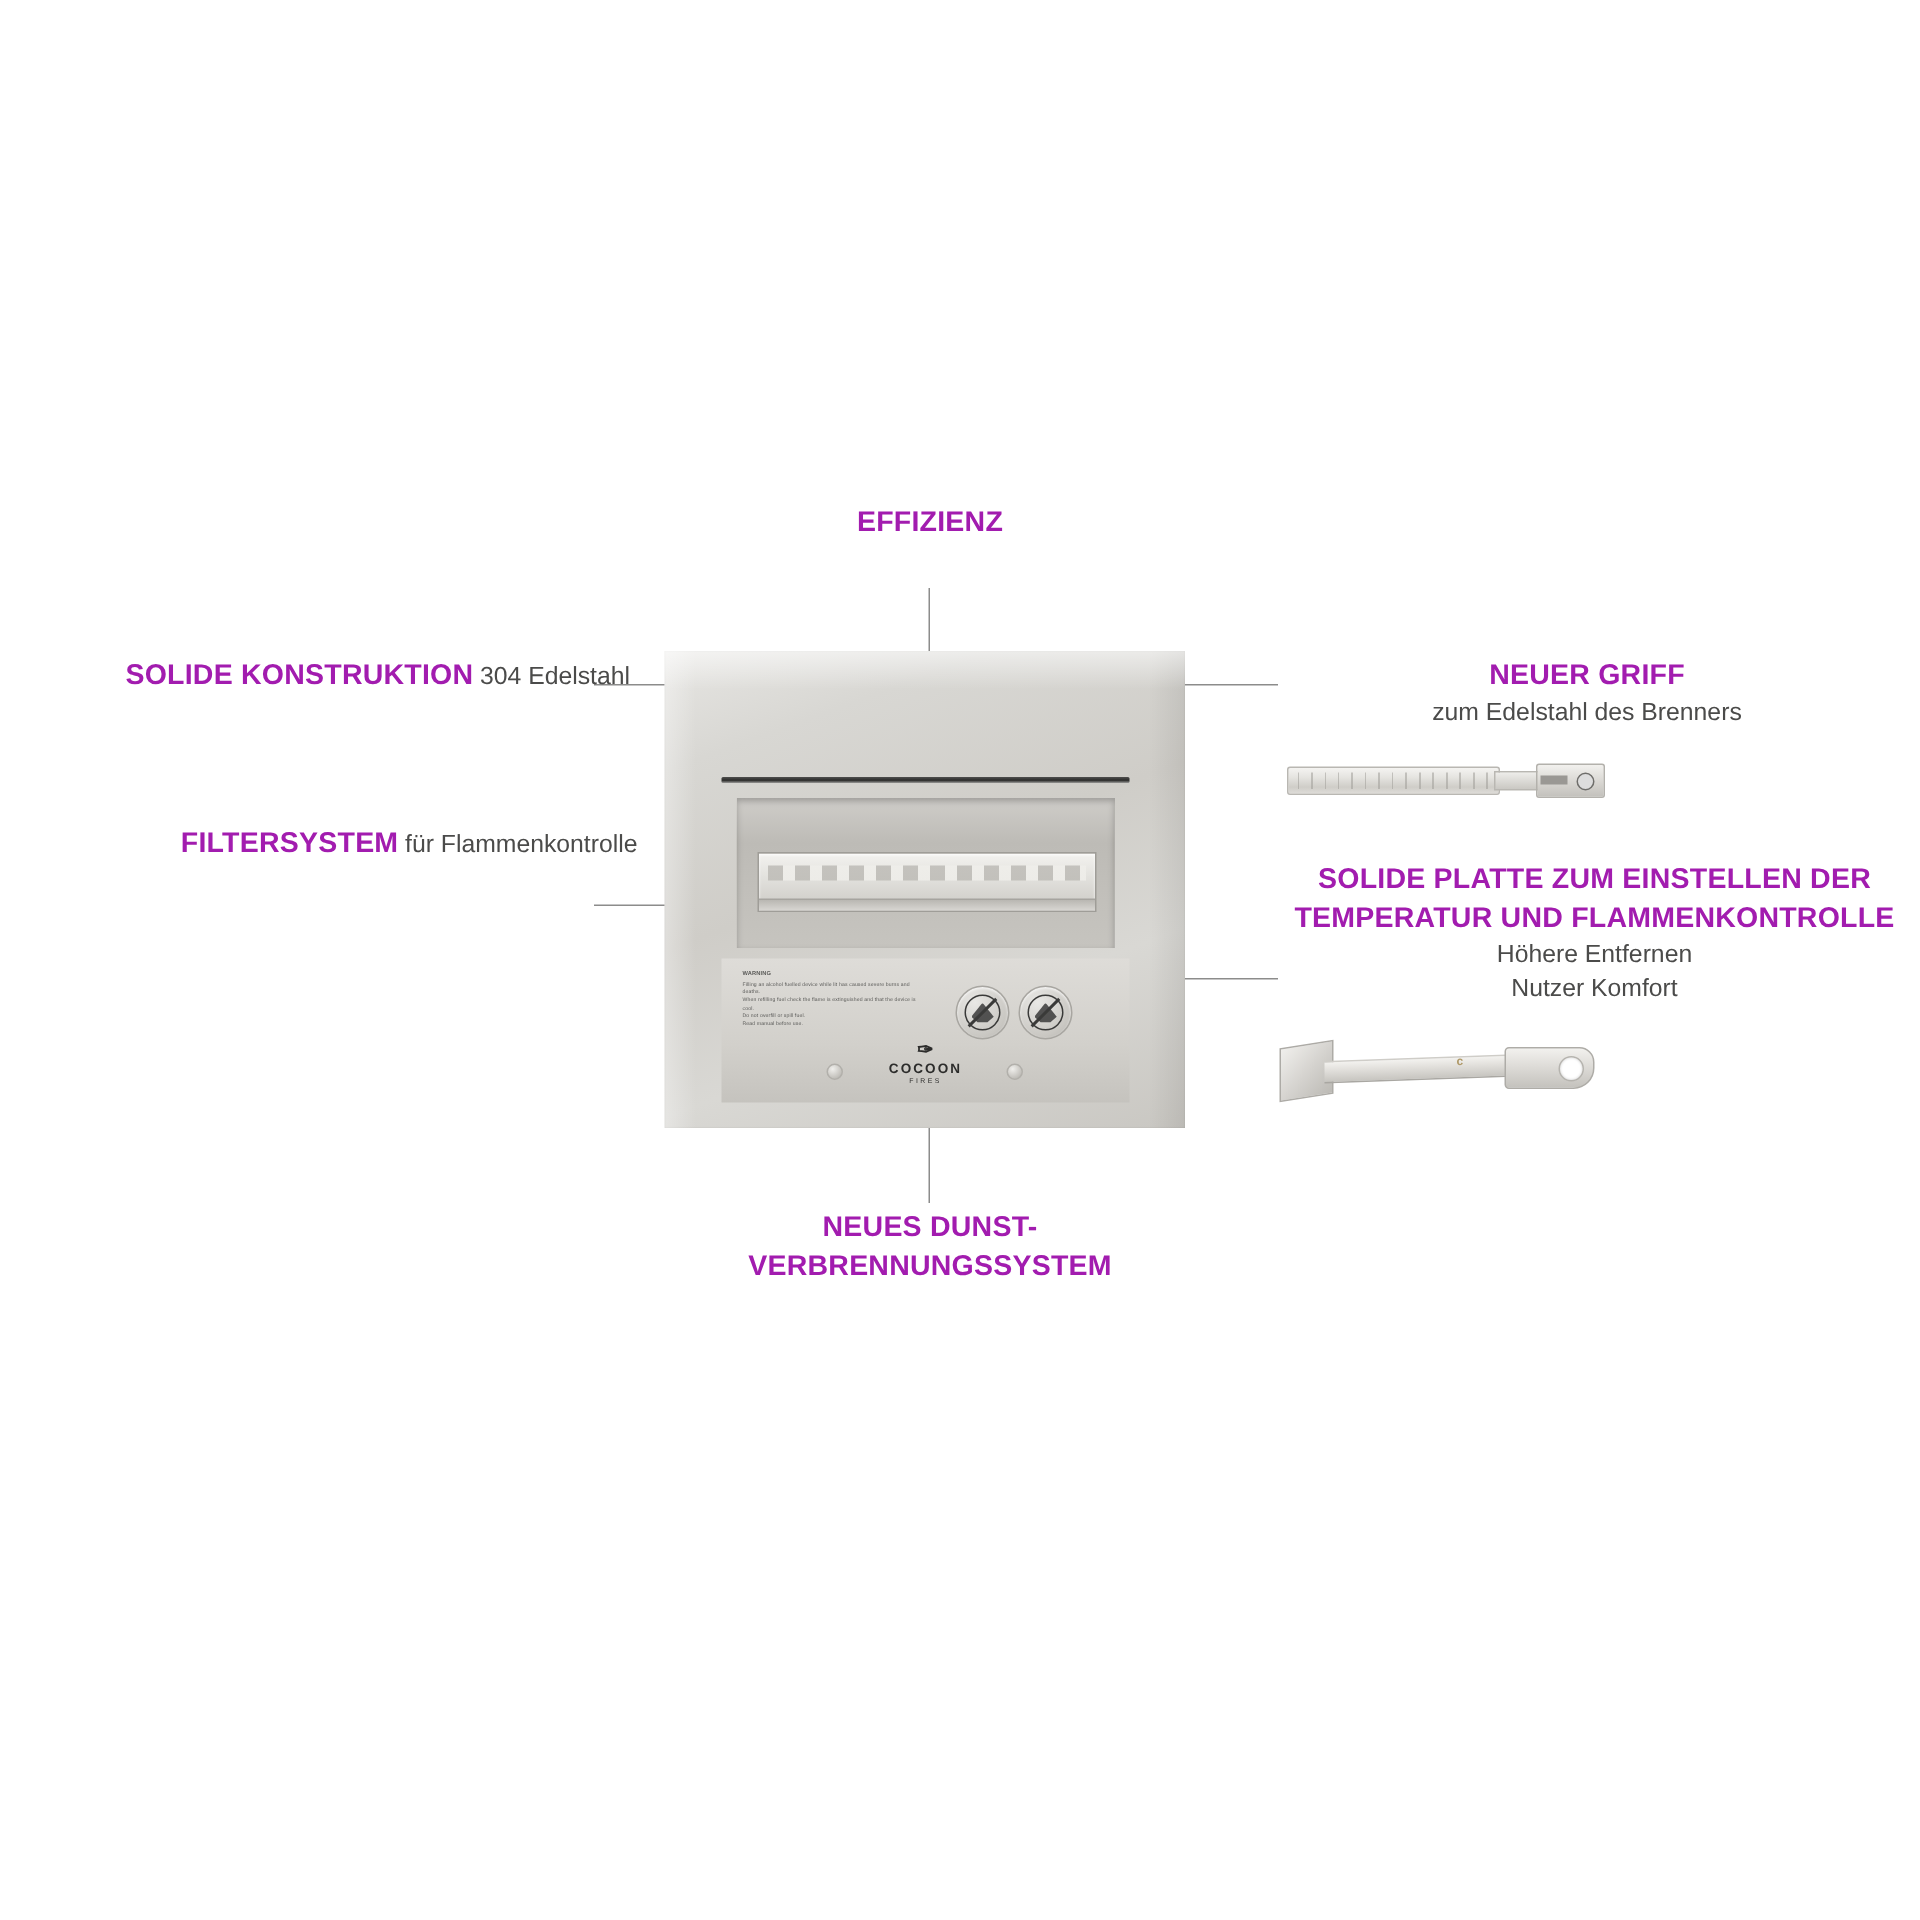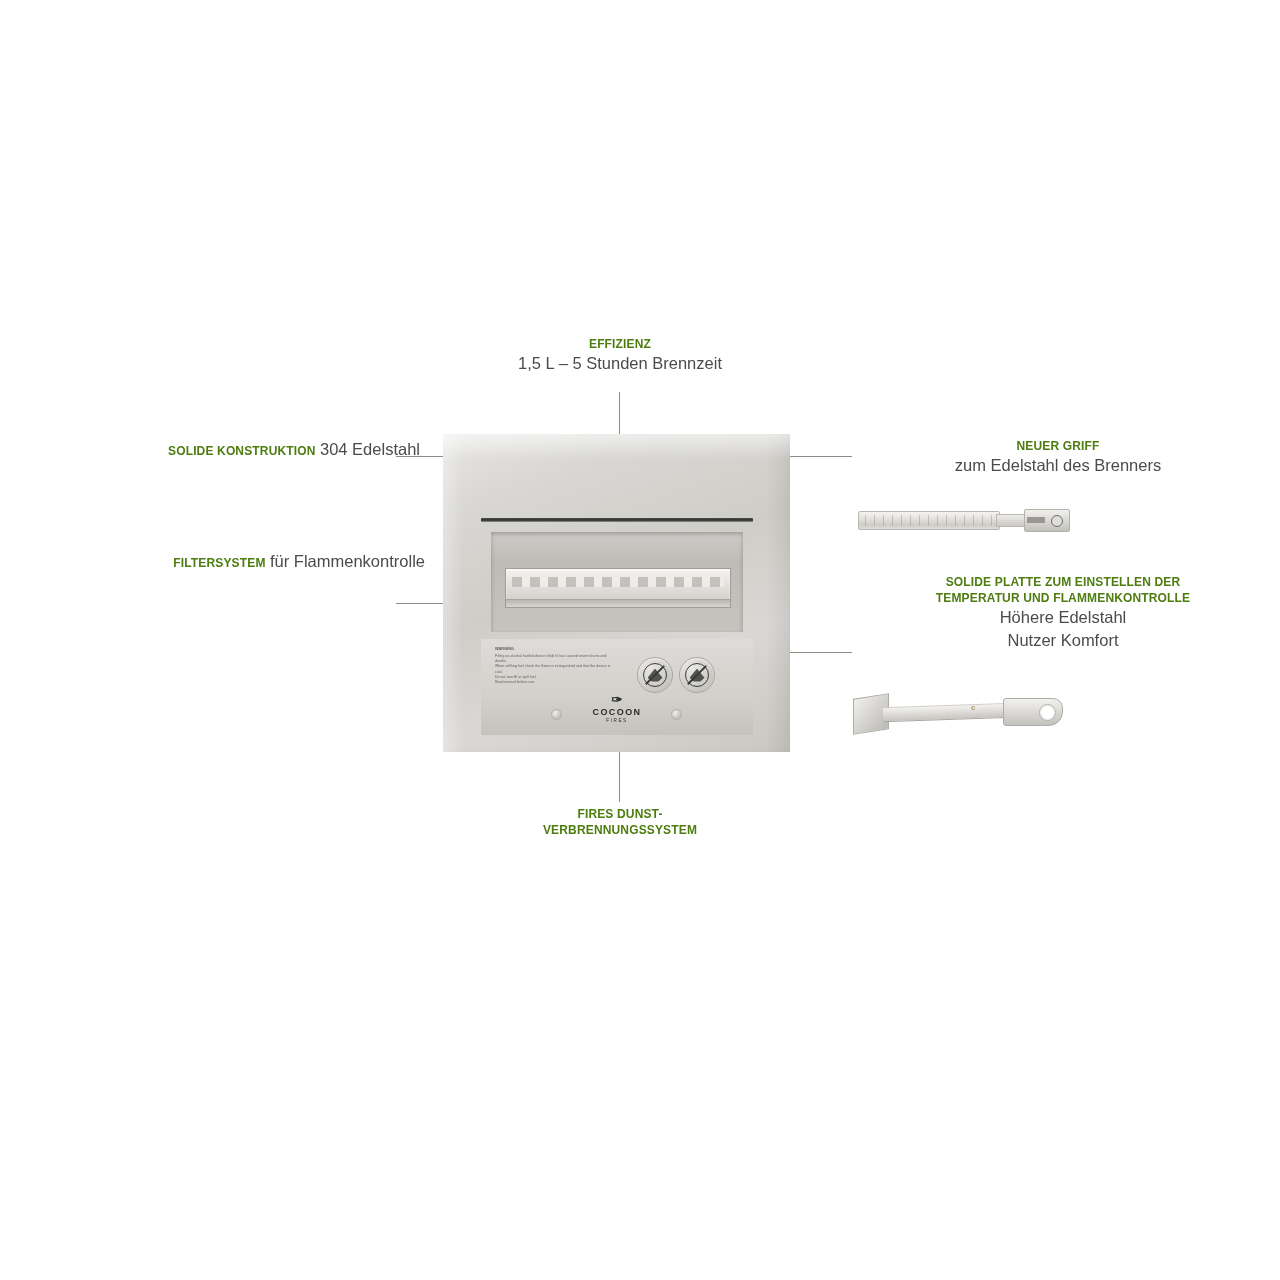--- a/index.html
+++ b/index.html
@@ -21,23 +21,23 @@
   }
 
   
   .callout {
     position: absolute;
     line-height: 1.35;
     text-align: center;
   }
   .callout .title {
     font-weight: bold;
-    font-size: 12px;
+    font-size: 19px;
     letter-spacing: 0.15px;
-    color: #4d7c0f;
+    color: #a21caf;
     display: block;
   }
   .callout .title.inline-wrap {
     display: inline;
   }
   .callout .sub {
     font-size: 16.5px;
     color: #4b4b4a;
     font-weight: normal;
   }
@@ -385,47 +385,46 @@
 
   <div class="line v" id="l-eff-v"></div>
   <div class="line h" id="l-sol-h"></div>
   <div class="line h" id="l-fil-h"></div>
   <div class="line h" id="l-griff-h"></div>
   <div class="line h" id="l-plat-h"></div>
   <div class="line v" id="l-dun-v"></div>
 
   <div class="callout center" id="c-effizienz">
     <span class="title">EFFIZIENZ</span>
-    <span class="sub block">1,5 L – 5 Stunden Brennzeit</span>
   </div>
 
   <div class="callout right" id="c-solide">
     <span class="title inline-wrap">SOLIDE KONSTRUKTION</span>
     <span class="sub">304 Edelstahl</span>
   </div>
 
   <div class="callout right" id="c-filter">
     <span class="title inline-wrap">FILTERSYSTEM</span>
     <span class="sub">für Flammenkontrolle</span>
   </div>
 
   <div class="callout" id="c-griff">
     <span class="title">NEUER GRIFF</span>
     <span class="sub block">zum Edelstahl des Brenners</span>
   </div>
 
   <div class="callout" id="c-platte">
     <span class="title">SOLIDE PLATTE ZUM EINSTELLEN DER</span>
     <span class="title">TEMPERATUR UND FLAMMENKONTROLLE</span>
-    <span class="sub block">Höhere Edelstahl</span>
+    <span class="sub block">Höhere Entfernen</span>
     <span class="sub block">Nutzer Komfort</span>
   </div>
 
   <div class="callout center" id="c-dunst">
-    <span class="title">FIRES DUNST-</span>
+    <span class="title">NEUES DUNST-</span>
     <span class="title">VERBRENNUNGSSYSTEM</span>
   </div>
 
   <div id="unit">
     <div class="bevel"></div>
     <div id="seam-top"></div>
 
     <div id="recess">
       <div id="burner">
         <div class="slots"></div>

